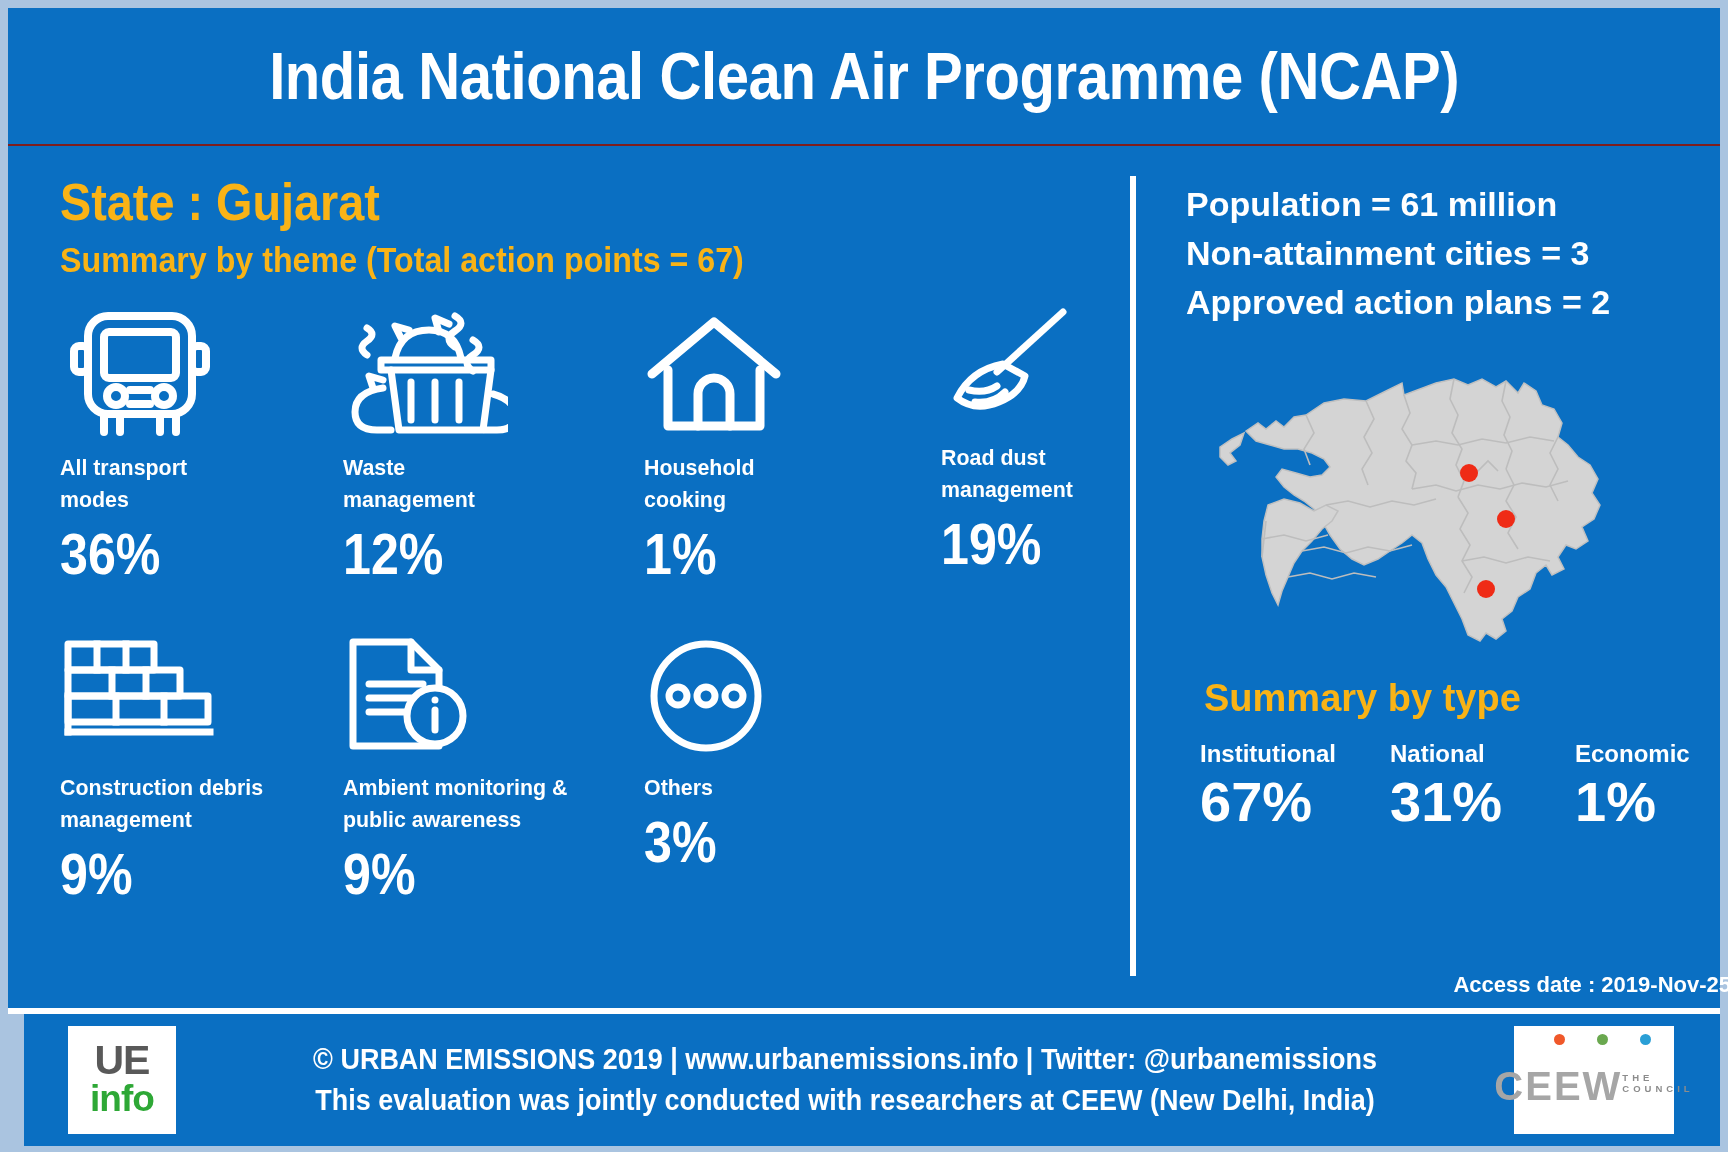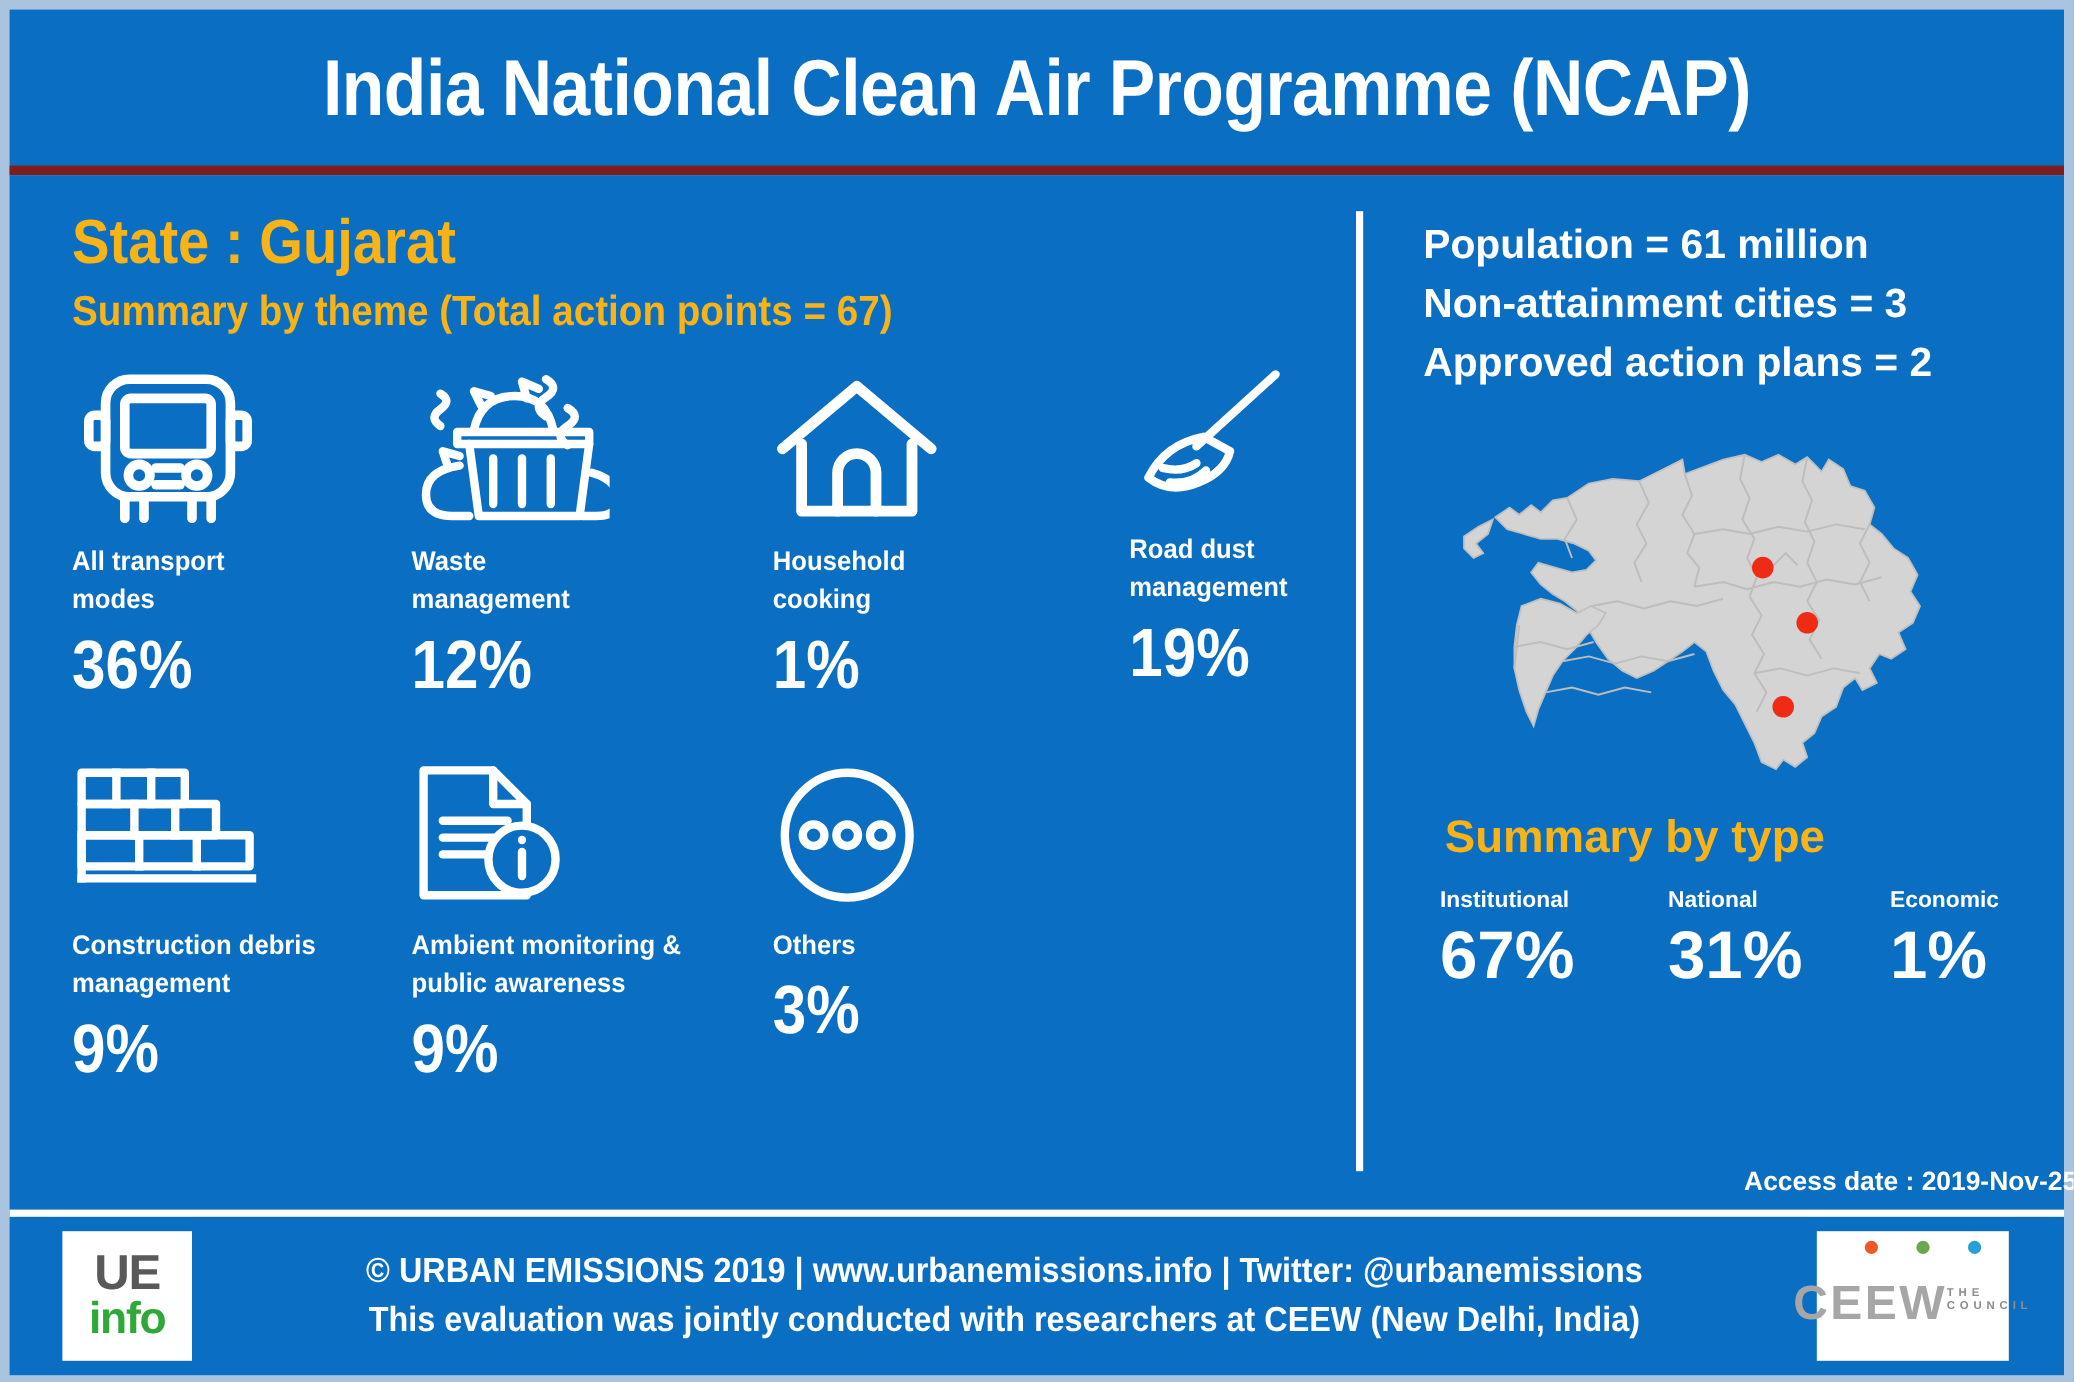--- a/index.html
+++ b/index.html
@@ -14,21 +14,21 @@
     width: 1728px; height: 1152px;
     background: #aac4e0;
     padding: 8px 8px 8px 8px;
   }
 
   
   .titlebar {
     height: 138px;
     background: #0a6fc2;
     display: flex; align-items: center; justify-content: center;
-    border-bottom: 8px solid #7f1d1d;
+    border-bottom: 2px solid #7f1d1d;
   }
   .titlebar h1 {
     color: #ffffff;
     font-size: 66px;
     font-weight: bold;
     letter-spacing: -0.5px;
     transform: scaleX(0.88);
     white-space: nowrap;
   }
 
@@ -129,21 +129,21 @@
     font-weight: bold;
     margin: 24px 0 0 18px;
   }
   .type-grid {
     margin: 20px 0 0 14px;
     display: grid;
     grid-template-columns: 190px 185px 180px;
   }
   .type-name {
     color: #ffffff;
-    font-size: 19px;
+    font-size: 24px;
     font-weight: bold;
   }
   .type-pct {
     color: #ffffff;
     font-size: 56px;
     font-weight: bold;
     margin-top: 6px;
     line-height: 1;
   }
   .access {
@@ -153,20 +153,21 @@
     font-size: 22px;
     font-weight: bold;
   }
 
   
   .footer {
     height: 132px;
     background: #0a6fc2;
     display: flex; align-items: center;
     padding: 0 24px;
+    margin-left: 16px;
   }
   .ue-logo {
     width: 108px; height: 108px;
     background: #ffffff;
     display: flex; flex-direction: column;
     align-items: center; justify-content: center;
     margin-left: 20px;
     flex: none;
   }
   .ue-logo .ue {

